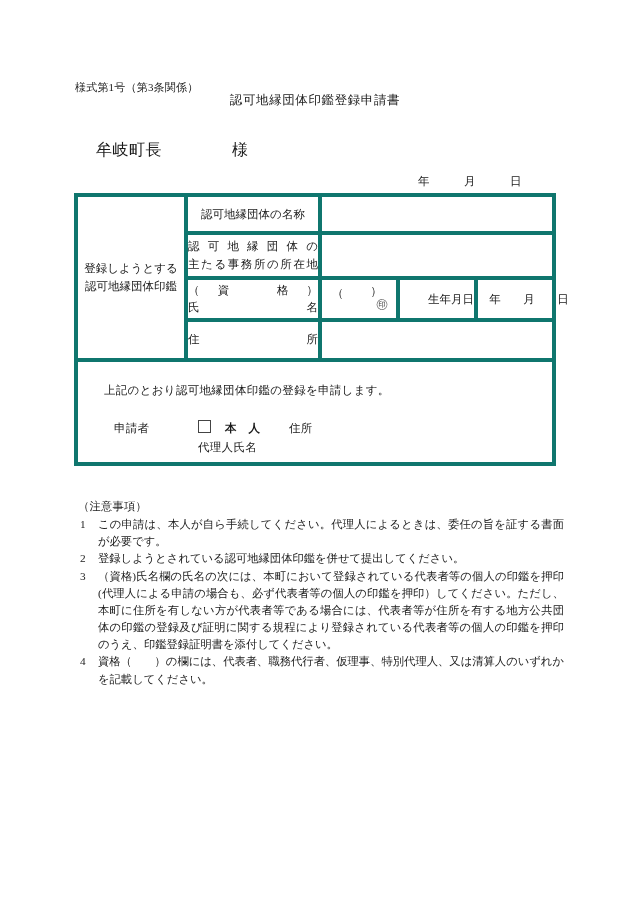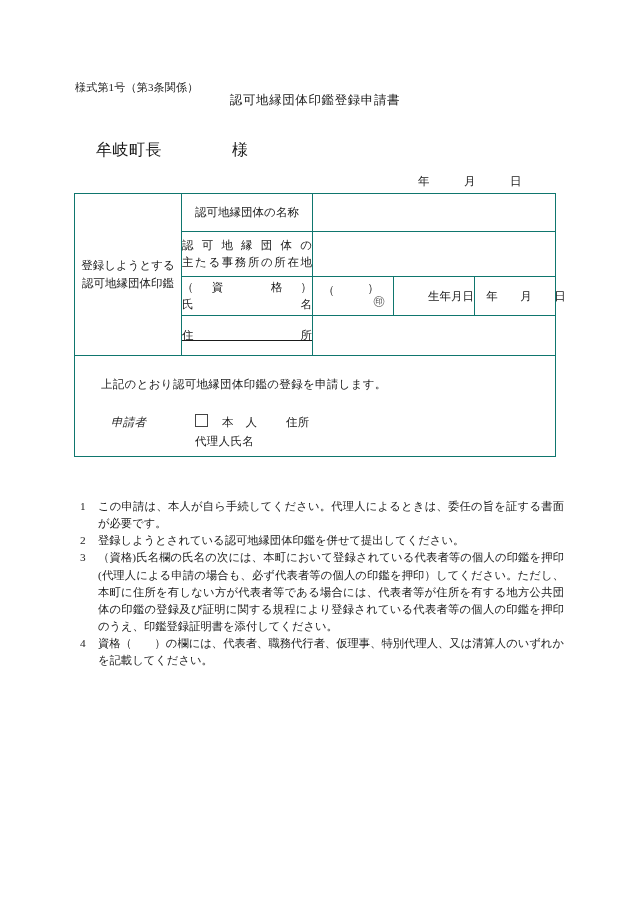--- a/index.html
+++ b/index.html
@@ -69,21 +69,21 @@
   
   .form-table {
     position: absolute;
     left: 74px;
     top: 193px;
     width: 482px;
     border-collapse: collapse;
     table-layout: fixed;
   }
   .form-table td {
-    border: 1px solid #0f766e;
+    border: 4px solid #0f766e;
     font-size: 11.5px;
     padding: 0;
     vertical-align: middle;
   }
   .c-stamp   { width: 106px; }
   .c-label   { width: 130px; }
   .c-value   { width: 246px; }
 
   .lbl {
     padding: 6px 8px;
@@ -154,21 +154,21 @@
     white-space: nowrap;
   }
   .dob-value .seg {
     display: inline-block;
     width: 34px;
     text-align: center;
   }
   .row-h1 { height: 38px; }
   .row-h2 { height: 45px; padding-left: 32px; }
   .row-h3 { height: 38px; }
-  .row-h4 { height: 40px; text-decoration: underline; }
+  .row-h4 { height: 40px; }
 
   
   .statement-cell {
     height: 100px;
     vertical-align: top;
     padding: 0;
   }
   .statement-text {
     padding: 14px 0 0 26px;
     font-size: 11.5px;
@@ -177,33 +177,33 @@
   .applicant-row {
     margin-top: 22px;
     padding-left: 36px;
     font-size: 11.5px;
     letter-spacing: 0.3px;
     white-space: nowrap;
   }
   .applicant-row .who {
     display: inline-block;
     width: 84px;
-    font-style: italic;
   }
   .applicant-row .box {
     display: inline-block;
     width: 11px;
     height: 11px;
     border: 1px solid #444;
     margin-right: 14px;
     vertical-align: -1px;
   }
   .applicant-row .kind {
     display: inline-block;
     width: 64px;
+    font-weight: bold;
   }
   .applicant-row2 {
     margin-top: 4px;
     padding-left: 120px;
     font-size: 11.5px;
     letter-spacing: 0.3px;
     white-space: nowrap;
   }
 
   
@@ -301,20 +301,21 @@
         </div>
         <div class="applicant-row2">
           <span class="box"></span><span class="kind">代理人</span><span>氏名</span>
         </div>
       </td>
     </tr>
   </tbody>
     </table>
 
   <div class="notes">
+    <div class="notes-title">（注意事項）</div>
 
     <div class="note">
       <span class="num">1</span>
       <span class="body">この申請は、本人が自ら手続してください。代理人によるときは、委任の旨を証する書面が必要です。</span>
     </div>
 
     <div class="note">
       <span class="num">2</span>
       <span class="body">登録しようとされている認可地縁団体印鑑を併せて提出してください。</span>
     </div>

